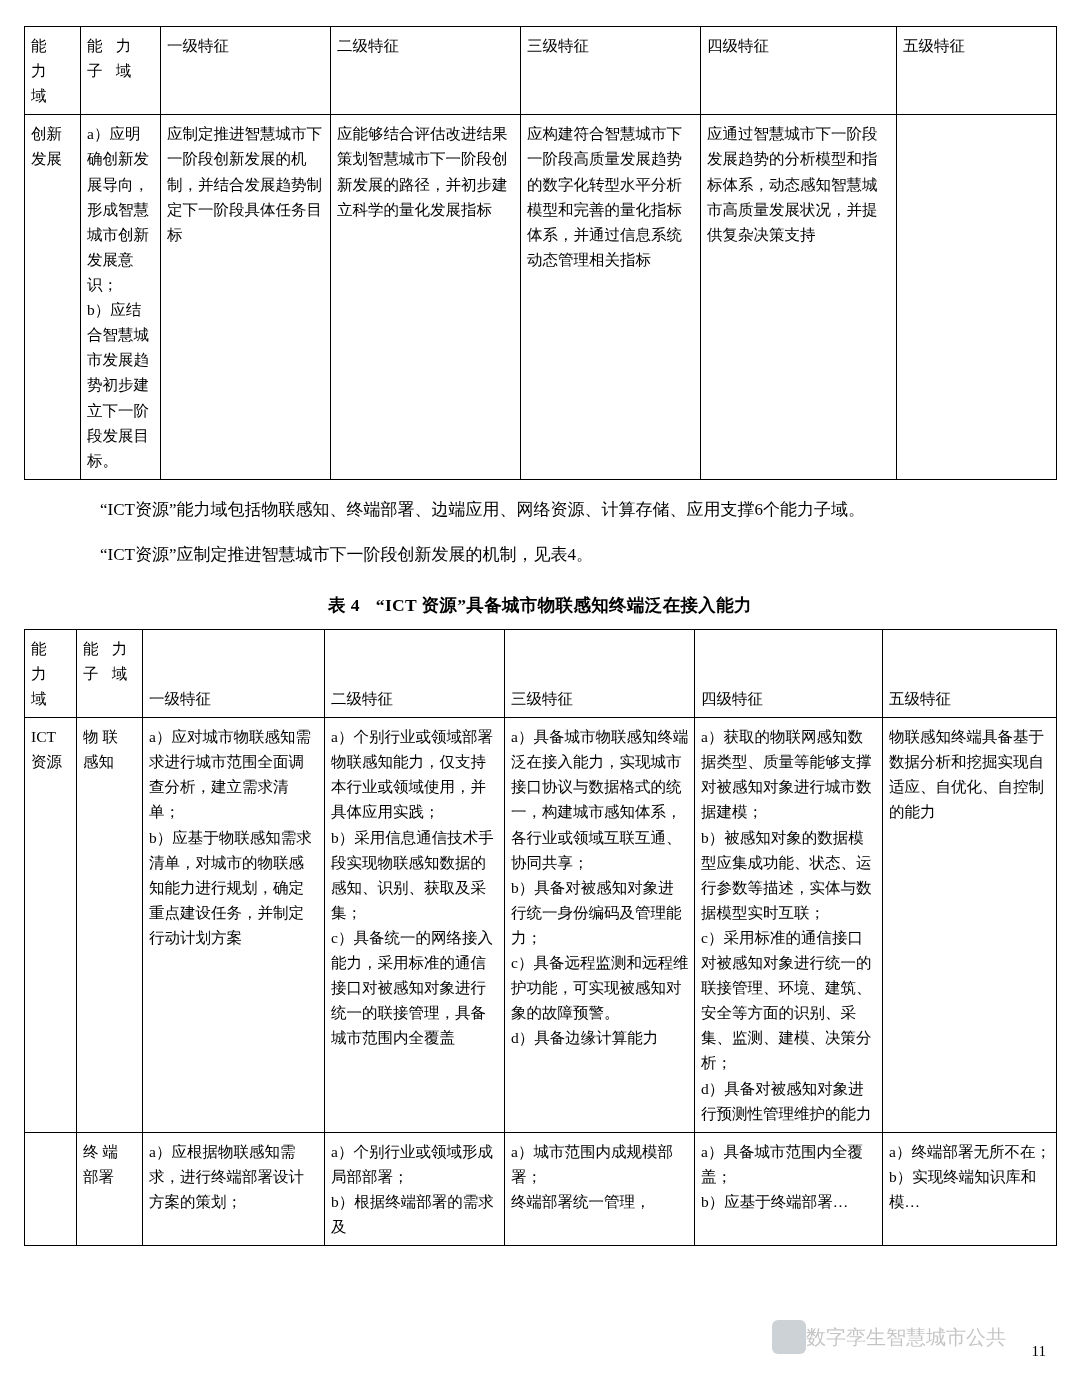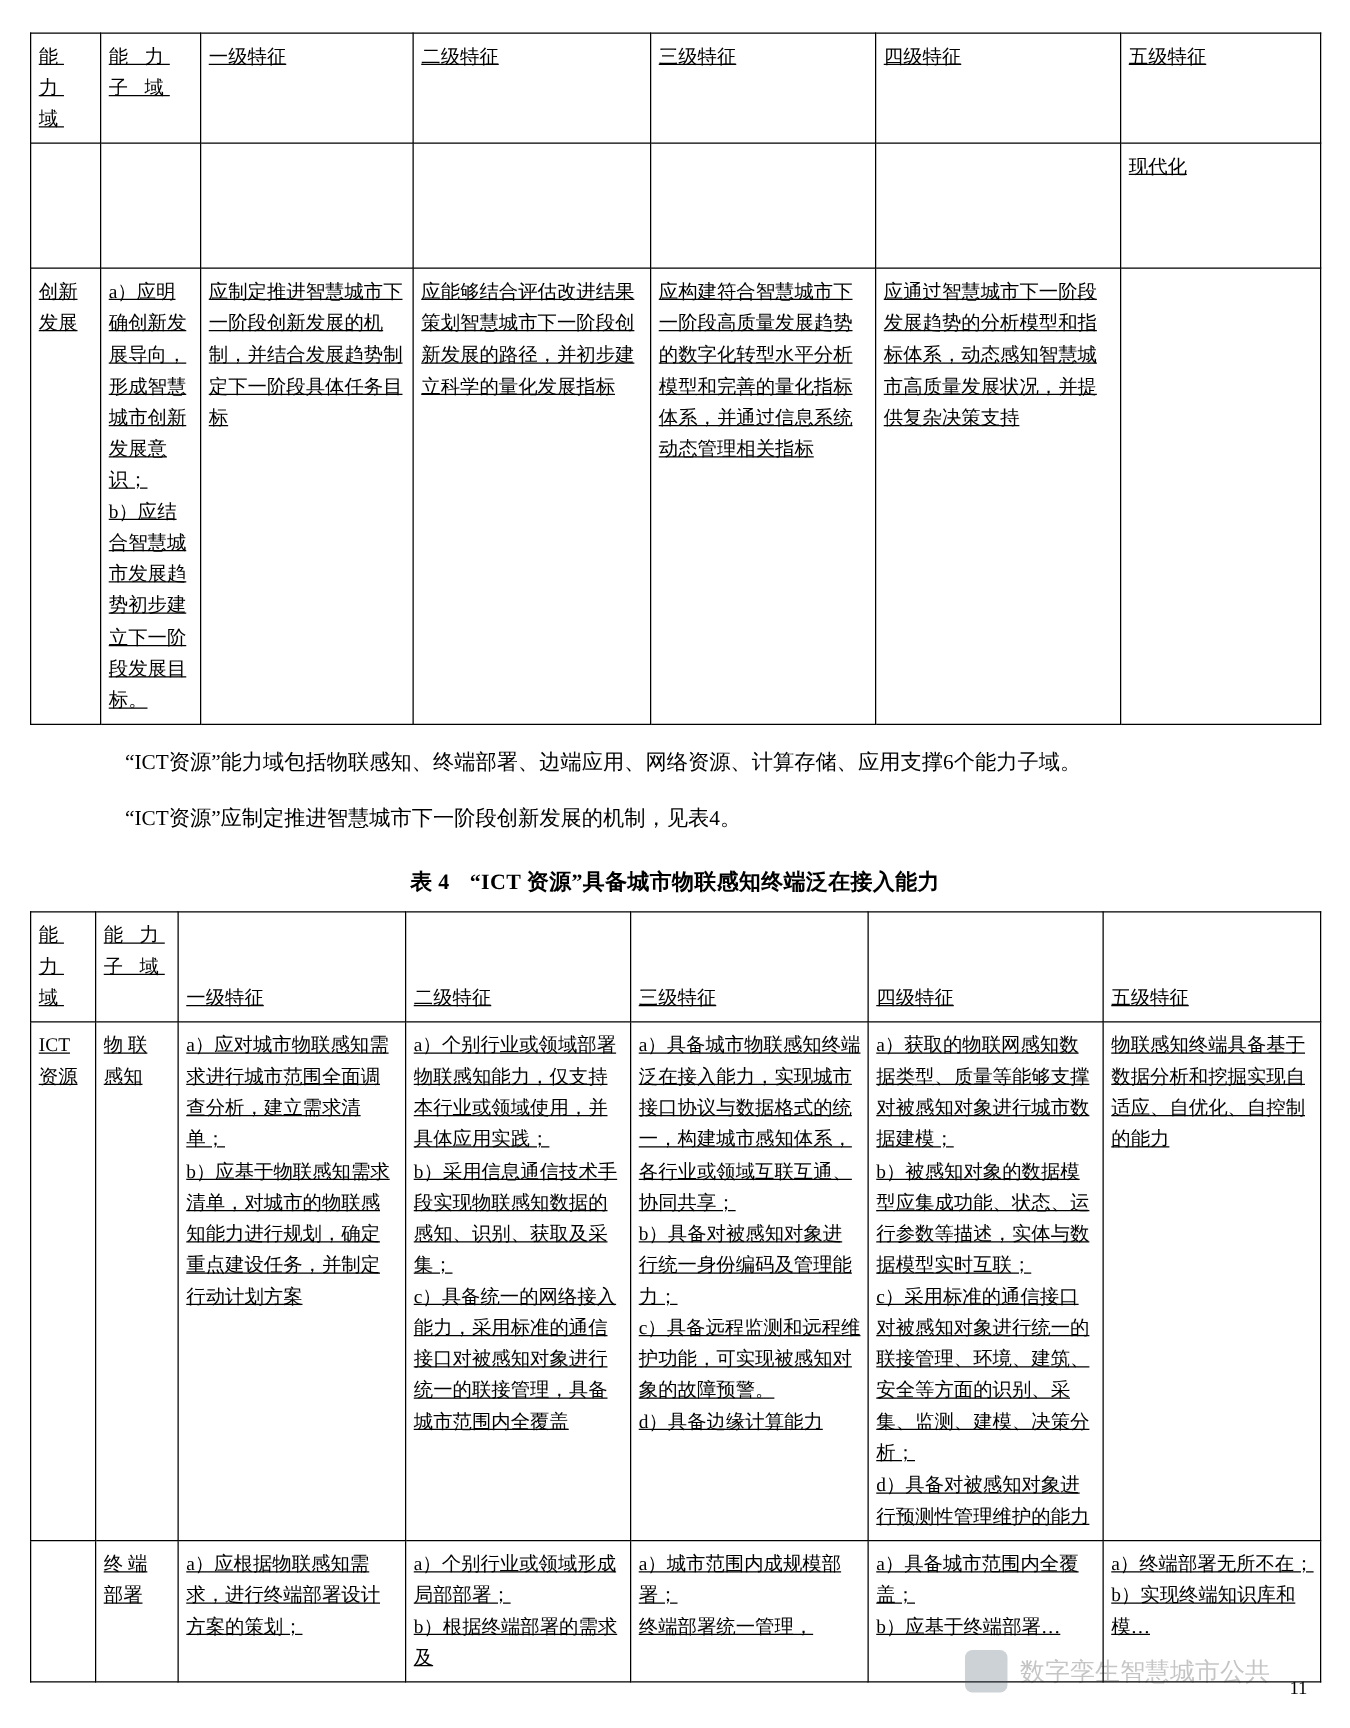--- a/index.html
+++ b/index.html
@@ -22,21 +22,20 @@
     box-sizing: border-box;
     padding: 26px 24px 10px 24px;
   }
 
   table.doc-table {
     border-collapse: collapse;
     width: 1032px;
     table-layout: fixed;
     font-size: 15.5px;
     line-height: 1.62;
-    text-decoration: underline;
   }
   table.doc-table td, table.doc-table th {
     border: 1px solid #000;
     vertical-align: top;
     padding: 6px 5px 6px 6px;
     font-weight: normal;
     text-align: left;
     word-break: break-all;
   }
   .hdr td {
@@ -98,21 +97,20 @@
   }
 
   .watermark {
     position: absolute;
     right: 38px;
     bottom: 24px;
     width: 270px;
     height: 42px;
     display: flex;
     align-items: center;
-    gap: 10px;
     opacity: 0.55;
     pointer-events: none;
   }
   .watermark .wm-logo {
     width: 34px;
     height: 34px;
     border-radius: 6px;
     background: #4a5a6a;
     opacity: 0.5;
   }
@@ -142,29 +140,20 @@
     <tbody>
       <tr class="hdr">
         <td class="spread">能 力 域</td>
         <td class="spread">能 力 子 域</td>
         <td>一级特征</td>
         <td>二级特征</td>
         <td>三级特征</td>
         <td>四级特征</td>
         <td>五级特征</td>
       </tr>
-      <tr style="height:100px">
-        <td></td>
-        <td></td>
-        <td></td>
-        <td></td>
-        <td></td>
-        <td></td>
-        <td>现代化</td>
-      </tr>
       <tr>
         <td class="mid">创新 发展</td>
         <td class="mid" style="white-space:pre-line">a）应明确创新发展导向，形成智慧城市创新发展意识；
 b）应结合智慧城市发展趋势初步建立下一阶段发展目标。</td>
         <td class="mid">应制定推进智慧城市下一阶段创新发展的机制，并结合发展趋势制定下一阶段具体任务目标</td>
         <td class="mid">应能够结合评估改进结果策划智慧城市下一阶段创新发展的路径，并初步建立科学的量化发展指标</td>
         <td>应构建符合智慧城市下一阶段高质量发展趋势的数字化转型水平分析模型和完善的量化指标体系，并通过信息系统动态管理相关指标</td>
         <td>应通过智慧城市下一阶段发展趋势的分析模型和指标体系，动态感知智慧城市高质量发展状况，并提供复杂决策支持</td>
         <td></td>
       </tr>

